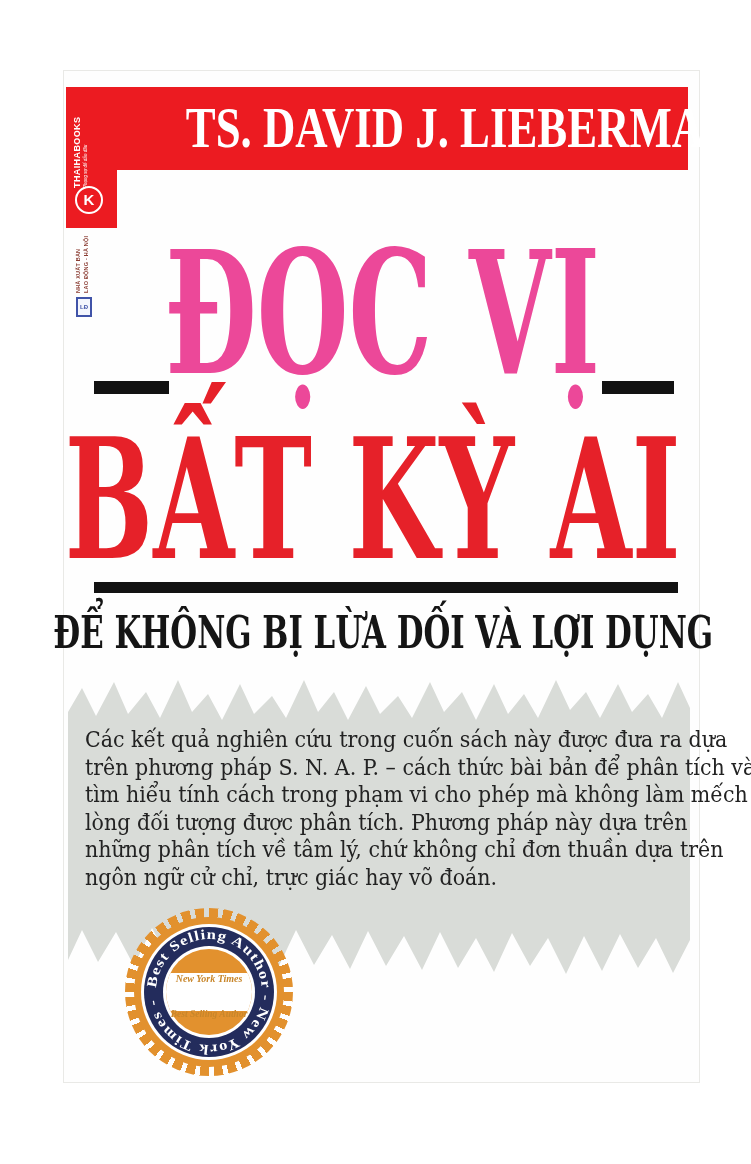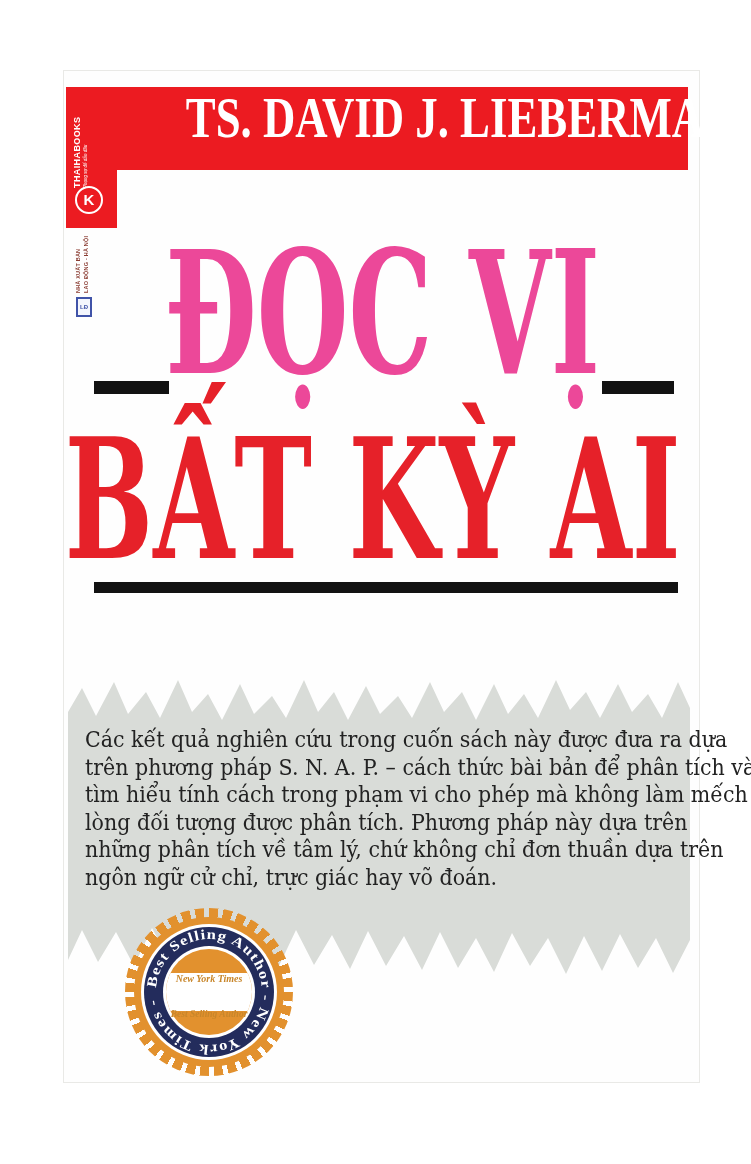--- a/index.html
+++ b/index.html
@@ -8,21 +8,21 @@
   .abs{position:absolute;}
 
   
   #cover{position:absolute;left:63px;top:70px;width:637px;height:1013px;
          background:#fefefe;border:1px solid #e9e9e6;box-sizing:border-box;}
 
   
   #banner{position:absolute;left:66px;top:87px;width:622px;height:83px;background:#ec1b21;}
   #strip{position:absolute;left:66px;top:87px;width:51px;height:141px;background:#ec1b21;}
 
-  #author{position:absolute;left:117px;top:77px;width:571px;height:83px;line-height:83px;
+  #author{position:absolute;left:117px;top:87px;width:571px;height:83px;line-height:83px;
           text-align:center;color:#ffffff;font-family:"Liberation Serif", serif;
           font-weight:bold;font-size:56px;white-space:nowrap;}
   #author span{display:inline-block;transform:scale(0.80,1);transform-origin:center center;white-space:nowrap;}
 
   
   .vtext .rot{transform:rotate(-90deg) translateX(-100%);transform-origin:0 0;}
 
   #thaiha{left:72px;top:110px;width:34px;height:78px;}
   #thaiha .rot{width:78px;height:34px;color:#ffffff;}
   #thaiha .wordmark{font-family:"Liberation Sans", sans-serif;font-weight:bold;font-size:9px;letter-spacing:0.4px;line-height:11px;}
@@ -135,20 +135,23 @@
   </div>
   <div id="dash-left" class="abs dash"></div>
   <div id="dash-right" class="abs dash"></div>
 
   <div id="title-red" class="abs fatface">
     <span>BẤT KỲ AI</span>
   </div>
 
   <div id="rule" class="abs"></div>
 
+  <div id="subtitle" class="abs">
+    <span>ĐỂ KHÔNG BỊ LỪA DỐI VÀ LỢI DỤNG</span>
+  </div>
 
   <div id="torn" class="abs"></div>
 
   <div id="para" class="abs">
     <div class="pline">Các kết quả nghiên cứu trong cuốn sách này được đưa ra dựa</div>
     <div class="pline">trên phương pháp S. N. A. P. – cách thức bài bản để phân tích và</div>
     <div class="pline">tìm hiểu tính cách trong phạm vi cho phép mà không làm mếch</div>
     <div class="pline">lòng đối tượng được phân tích. Phương pháp này dựa trên</div>
     <div class="pline">những phân tích về tâm lý, chứ không chỉ đơn thuần dựa trên</div>
     <div class="pline last">ngôn ngữ cử chỉ, trực giác hay võ đoán.</div>

